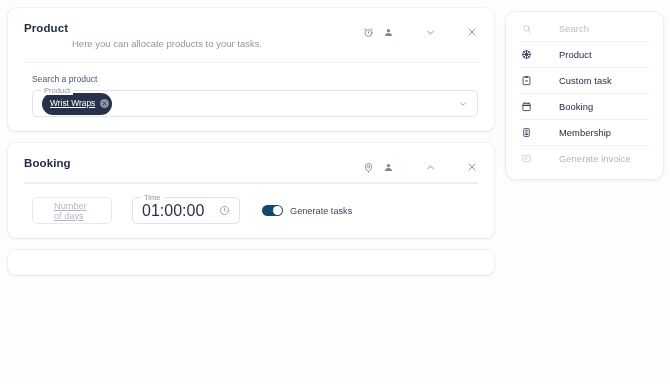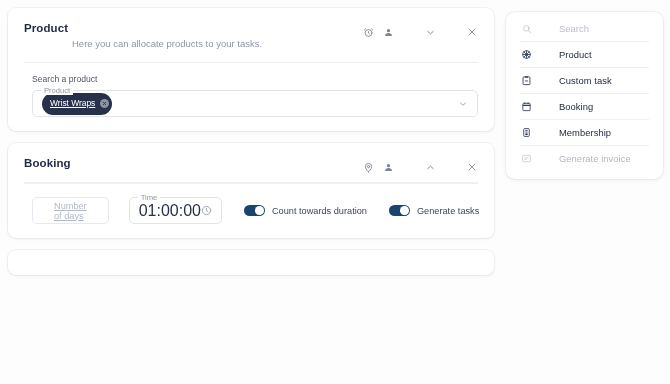--- a/index.html
+++ b/index.html
@@ -399,26 +399,20 @@
             <span class="legend">Time</span>
             <span class="time-val">01:00:00</span>
             <span class="chevron">
               <svg width="11" height="11" viewBox="0 0 24 24" fill="none" stroke="currentColor" stroke-width="1.8" stroke-linecap="round">
                 <circle cx="12" cy="12" r="9"></circle>
                   <path d="M12 7v5.3l3.2 2"></path>
               </svg>
             </span>
           </div>
 
-          <div class="toggle-group">
-            <span class="switch on">
-              <span class="knob"></span>
-            </span>
-            <span class="toggle-label">Count towards duration</span>
-          </div>
 
           <div class="toggle-group">
             <span class="switch on">
               <span class="knob"></span>
             </span>
             <span class="toggle-label">Generate tasks</span>
           </div>
         </div>
       </div>
     </div>

